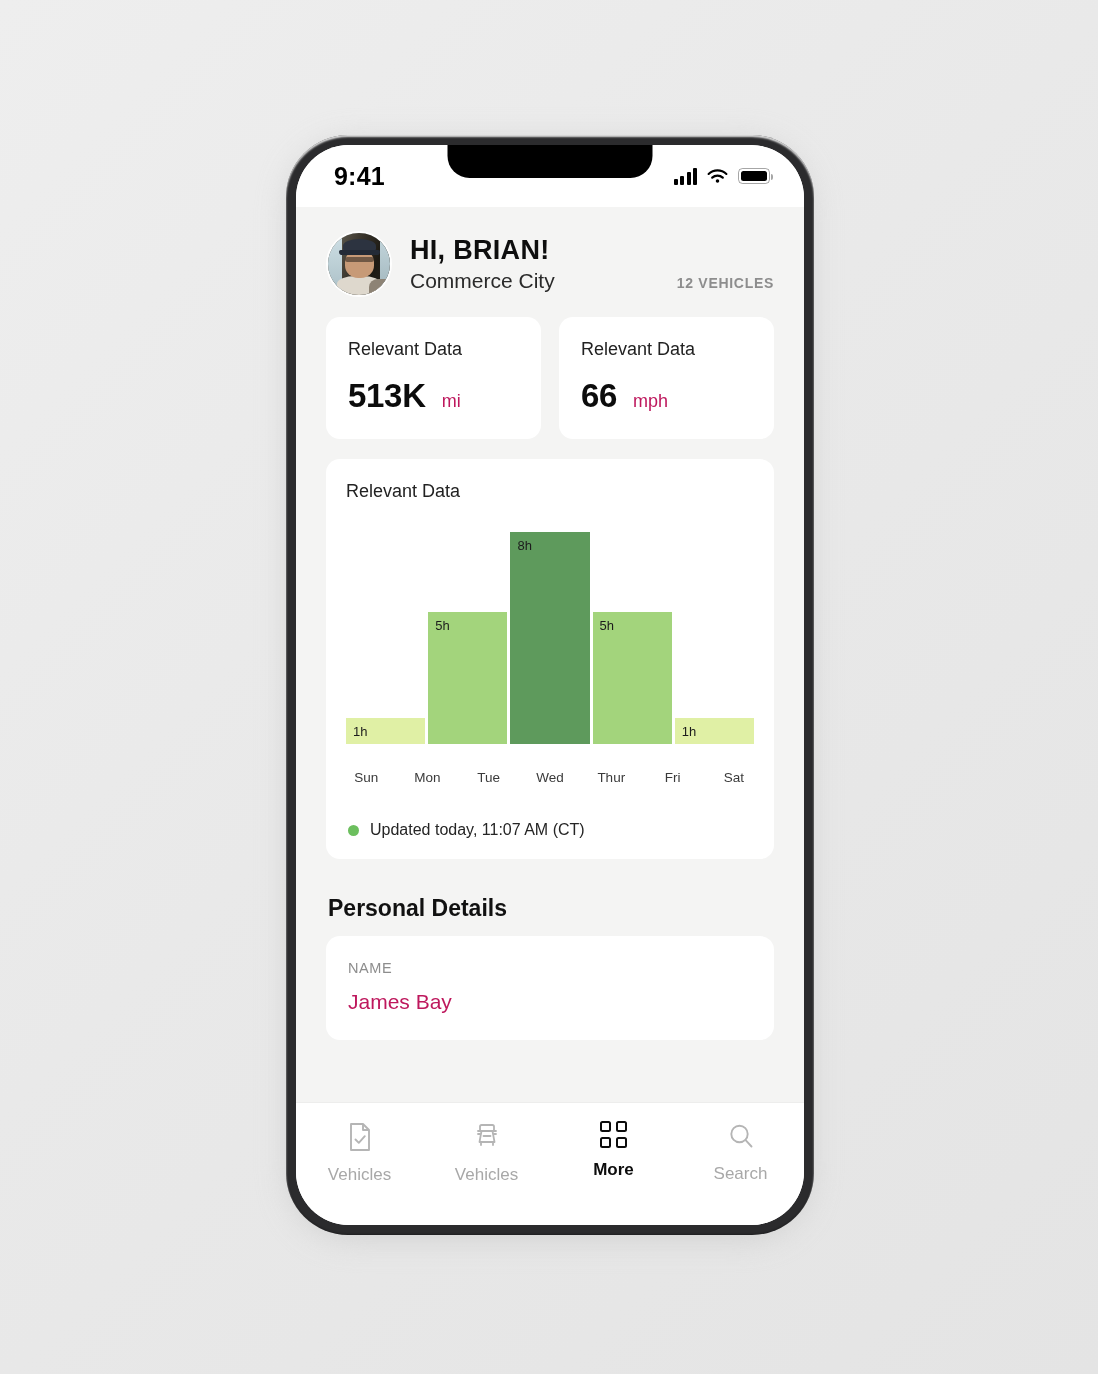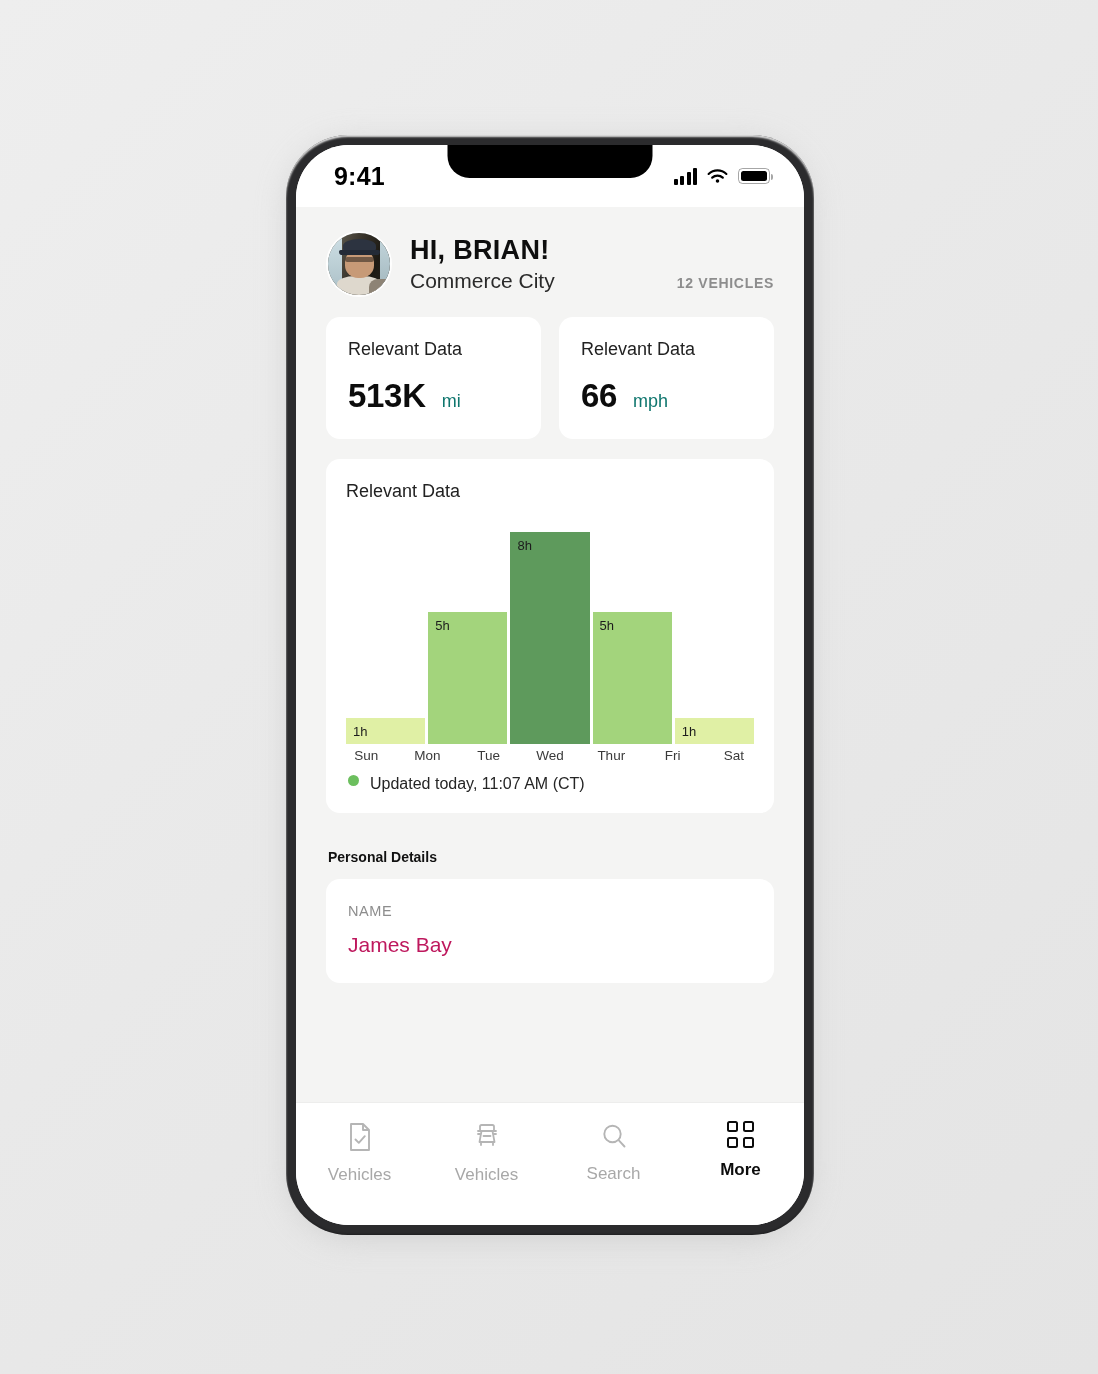--- a/index.html
+++ b/index.html
@@ -210,21 +210,21 @@
     border-radius: 14px;
     padding: 22px 22px 24px 22px;
     min-height: 122px;
     display: flex;
     flex-direction: column;
     justify-content: space-between;
   }
   .stat-label { font-size: 18px; color: #222; }
   .stat-value-row { display: flex; align-items: baseline; gap: 16px; }
   .stat-value { font-size: 33px; font-weight: bold; color: #0c0c0c; letter-spacing: -.3px; }
-  .stat-unit { font-size: 18px; color: #0f766e; }
+  .stat-unit { font-size: 18px; color: #be185d; }
 
   
   .chart-card {
     margin: 20px 30px 0 30px;
     background: #ffffff;
     border-radius: 14px;
     padding: 22px 20px 20px 20px;
   }
   .chart-title { font-size: 18px; color: #222; }
 
@@ -253,42 +253,42 @@
     left: 7px;
     top: 6px;
     font-size: 13px;
     color: #1c1c1c;
     font-weight: 500;
     white-space: nowrap;
   }
   .axis-row {
     display: flex;
     gap: 21px;
-    margin-top: 4px;
+    margin-top: 26px;
   }
   .axis-cell {
     flex: 1;
     text-align: center;
     font-size: 13.5px;
     color: #3a3a3a;
   }
 
   .chart-footer {
     display: flex;
-    align-items: flex-start;
+    align-items: center;
     gap: 11px;
-    margin-top: 12px;
+    margin-top: 36px;
     padding-left: 2px;
   }
   .status-dot { width: 11px; height: 11px; border-radius: 50%; flex: 0 0 11px; }
   .chart-footer-text { font-size: 16px; color: #252525; }
 
   
   .section-title {
-    font-size: 14px;
+    font-size: 23px;
     font-weight: bold;
     color: #111;
     padding: 36px 30px 14px 32px;
   }
   .detail-card {
     margin: 0 30px;
     background: #ffffff;
     border-radius: 14px;
     padding: 24px 22px 26px 22px;
   }
@@ -466,34 +466,34 @@
           <rect x="9" y="4" width="14" height="6" rx="1.6" stroke="#b5b5b5" stroke-width="1.8" fill="none"></rect>
           <path d="M7 10 H25" stroke="#b5b5b5" stroke-width="1.8" stroke-linecap="round"></path>
           <path d="M10.5 10 L8.5 21 H23.5 L21.5 10" stroke="#b5b5b5" stroke-width="1.8" fill="none" stroke-linejoin="round"></path>
           <path d="M12.5 15 H19.5" stroke="#b5b5b5" stroke-width="1.8" stroke-linecap="round"></path>
           <path d="M7 13 H9 M23 13 H25" stroke="#b5b5b5" stroke-width="1.8" stroke-linecap="round"></path>
           <path d="M10 21 V24 M22 21 V24" stroke="#b5b5b5" stroke-width="1.8" stroke-linecap="round"></path>
         </svg>
         <span class="tab-label">Vehicles</span>
       </div>
 
+      <div class="tab-item active">
+        <div class="grid-icon">
+          <span></span>
+            <span></span>
+            <span></span>
+            <span></span>
+        </div>
+        <span class="tab-label">More</span>
+      </div>
+
       <div class="tab-item">
         <svg width="30" height="31" viewBox="0 0 30 31">
           <circle cx="13.5" cy="13" r="8.2" stroke="#b5b5b5" stroke-width="1.9" fill="none"></circle>
           <path d="M19.6 19.2 L25.5 25.5" stroke="#b5b5b5" stroke-width="1.9" stroke-linecap="round"></path>
         </svg>
         <span class="tab-label">Search</span>
       </div>
 
-      <div class="tab-item active">
-        <div class="grid-icon">
-          <span></span>
-            <span></span>
-            <span></span>
-            <span></span>
-        </div>
-        <span class="tab-label">More</span>
-      </div>
-
     </div>
 
   </div>
 </div>
 
 </body></html>

